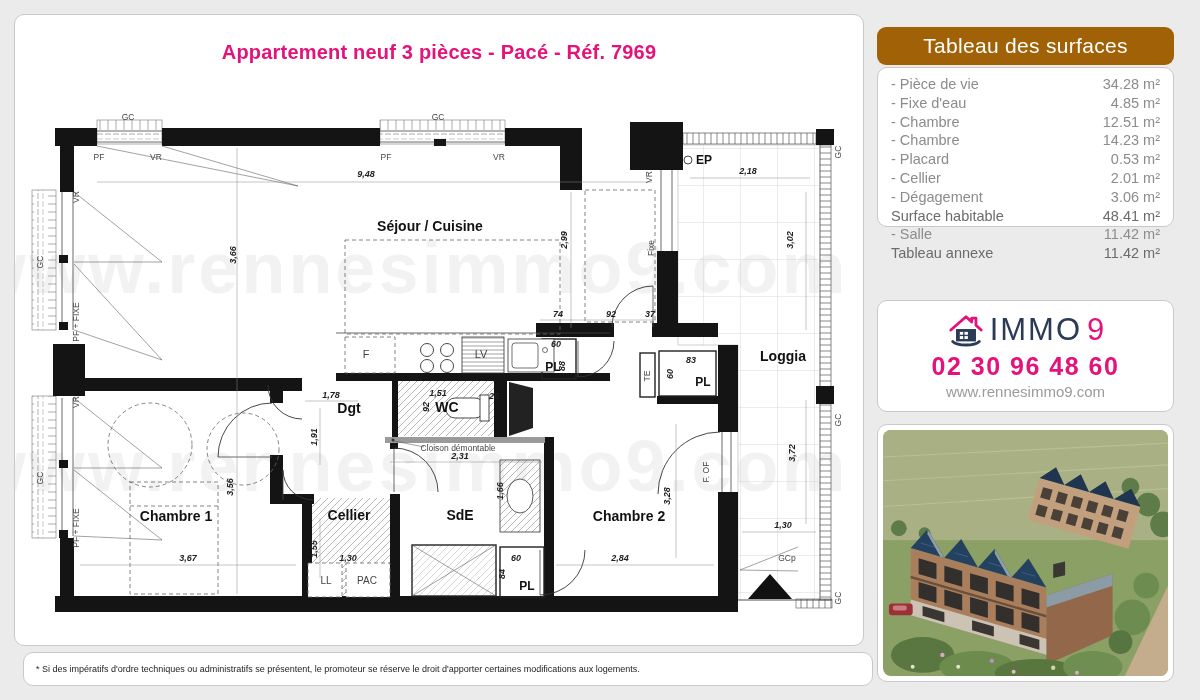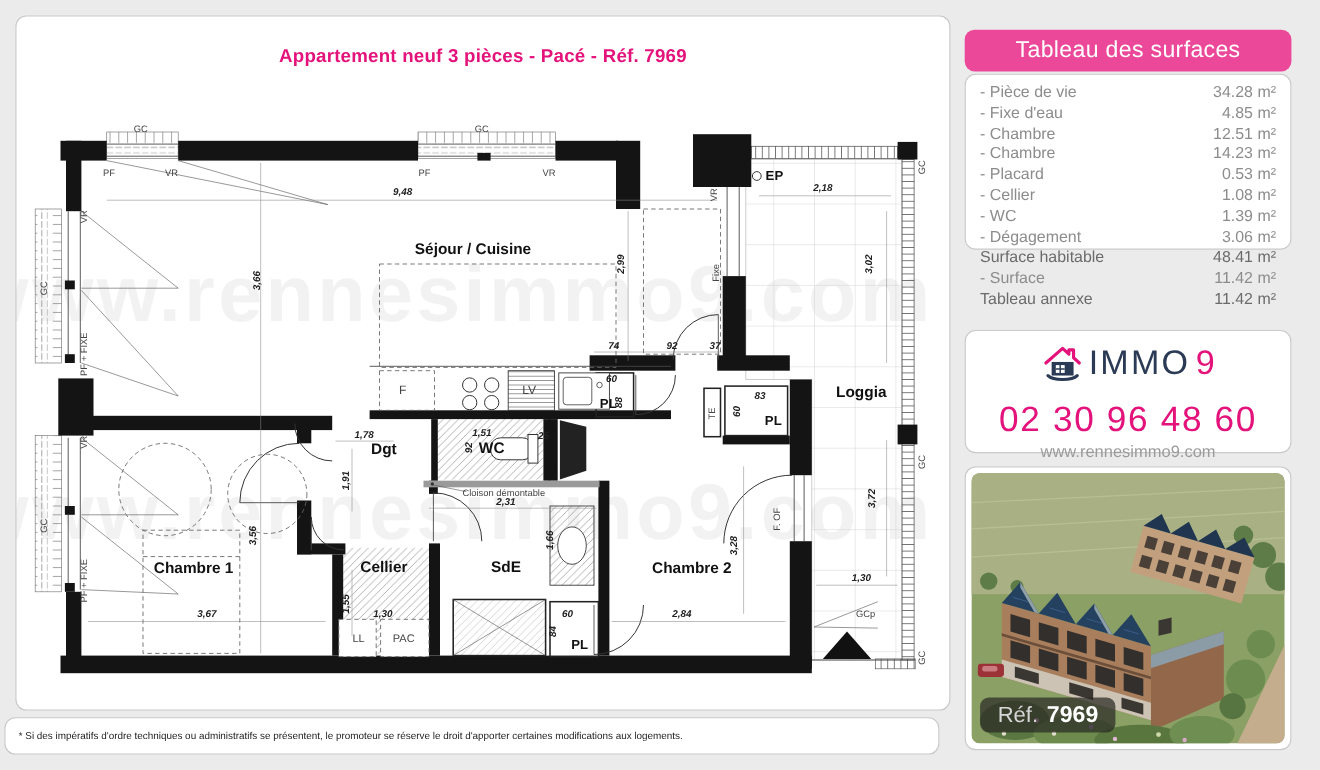--- a/index.html
+++ b/index.html
@@ -1,34 +1,34 @@
 <!DOCTYPE html>
 <html><head>
 <meta charset="utf-8">
 <style>
   html,body{margin:0;padding:0}
   body{width:1200px;height:700px;background:#ebebeb;font-family:"Liberation Sans",sans-serif;position:relative;overflow:hidden}
   .panel{position:absolute;background:#fff;border:1px solid #c9c9c9;border-radius:10px;box-sizing:border-box}
   #main-panel{left:14px;top:14px;width:850px;height:632px;overflow:hidden}
-  #plan-title{position:absolute;top:26px;left:0;width:100%;text-align:center;color:#e4127b;font-size:17px;font-weight:bold;letter-spacing:.2px}
+  #plan-title{position:absolute;top:26px;left:0;width:100%;text-align:center;color:#e4127b;font-size:20px;font-weight:bold;letter-spacing:.2px}
   .watermark{position:absolute;left:-45px;font-size:72px;font-weight:800;letter-spacing:3px;color:rgba(70,70,70,0.07);white-space:nowrap;pointer-events:none}
   #wm1{top:212px}
   #wm2{top:410px}
   #plan-svg{position:absolute;left:0;top:0;width:850px;height:632px}
-  #disclaimer-box{left:4px;top:652px;width:850px;height:34px;display:flex;align-items:center;padding:0 12px}
+  #disclaimer-box{left:23px;top:652px;width:850px;height:34px;display:flex;align-items:center;padding:0 12px}
   #disclaimer-text{font-size:9px;color:#1c1c1c}
-  #surfaces-header{position:absolute;left:877px;top:27px;width:297px;height:38px;background:#ec4899;border-radius:9px;color:#fff;display:flex;align-items:center;justify-content:center;font-size:21px;letter-spacing:.3px}
+  #surfaces-header{position:absolute;left:877px;top:27px;width:297px;height:38px;background:#a16207;border-radius:9px;color:#fff;display:flex;align-items:center;justify-content:center;font-size:21px;letter-spacing:.3px}
   #surfaces-table{left:877px;top:67px;width:297px;height:160px;padding:7px 0}
   .srow{display:flex;justify-content:space-between;padding:0 13px;font-size:14.5px;line-height:18.8px;color:#8c8c8c}
   .srow.bold{font-weight:normal;color:#6b6b6b}
   #immo-card{left:877px;top:300px;width:297px;height:112px;text-align:center;padding-top:10px}
   .brand-row{display:flex;align-items:center;justify-content:center;gap:5px;height:38px}
   .brand-immo{font-size:31px;color:#2b3a55;letter-spacing:2px}
   .brand-9{font-size:31px;color:#e4127b}
-  #phone{font-size:32px;font-weight:normal;color:#e4127b;letter-spacing:1.5px;margin-top:14px}
+  #phone{font-size:25px;font-weight:bold;color:#e4127b;letter-spacing:1.5px;margin-top:3px}
   #website{font-size:15px;color:#9b9b9b;margin-top:2px}
   #photo-card{left:877px;top:424px;width:297px;height:258px;padding:5px}
   #photo{width:100%;height:100%;border-radius:8px;overflow:hidden;position:relative}
   #photo svg{display:block;width:100%;height:100%}
   #ref-badge{position:absolute;left:8px;bottom:10px;background:rgba(42,42,36,0.72);border-radius:8px;padding:4px 16px;font-size:20px;color:#d6d6d6;display:flex;gap:8px;align-items:baseline}
   #ref-number{color:#fff;font-weight:bold;font-size:21px}
   
   .wall{fill:#141414}
   .thin{fill:none;stroke:#222;stroke-width:1.4}
   .line{stroke:#444;stroke-width:0.8;fill:none}
@@ -328,36 +328,32 @@
       <div class="srow">
         <span class="lbl">- Chambre</span>
         <span class="val">14.23 m²</span>
       </div>
       <div class="srow">
         <span class="lbl">- Placard</span>
         <span class="val">0.53 m²</span>
       </div>
       <div class="srow">
         <span class="lbl">- Cellier</span>
-        <span class="val">1.08 m²</span>
-      </div>
-      <div class="srow">
-        <span class="lbl">- WC</span>
-        <span class="val">1.39 m²</span>
+        <span class="val">2.01 m²</span>
       </div>
       <div class="srow">
         <span class="lbl">- Dégagement</span>
         <span class="val">3.06 m²</span>
       </div>
       <div class="srow bold">
         <span class="lbl">Surface habitable</span>
         <span class="val">48.41 m²</span>
       </div>
       <div class="srow">
-        <span class="lbl">- Surface</span>
+        <span class="lbl">- Salle</span>
         <span class="val">11.42 m²</span>
       </div>
       <div class="srow bold">
         <span class="lbl">Tableau annexe</span>
         <span class="val">11.42 m²</span>
       </div>
     </div>
 </div>
 
 <div class="panel" id="immo-card">
@@ -473,18 +469,14 @@
           <circle cx="76" cy="240" r="2" fill="#e6e0cf"></circle>
           <circle cx="110" cy="234" r="2.2" fill="#b78fc9"></circle>
           <circle cx="132" cy="245" r="2" fill="#e2b9d4"></circle>
           <circle cx="172" cy="241" r="2.2" fill="#cfd8a8"></circle>
           <circle cx="196" cy="246" r="2" fill="#d9a9c9"></circle>
           <circle cx="30" cy="240" r="2" fill="#e6e0cf"></circle>
       </g>
       <rect x="6" y="176" width="24" height="12" rx="3" fill="#9c3238"></rect>
       <rect x="10" y="178" width="14" height="5" rx="2" fill="#c97b80"></rect>
     </svg>
-    <div id="ref-badge">
-      <span id="ref-label">Réf.</span>
-      <span id="ref-number">7969</span>
-    </div>
   </div>
 </div>
 
 </body></html>

